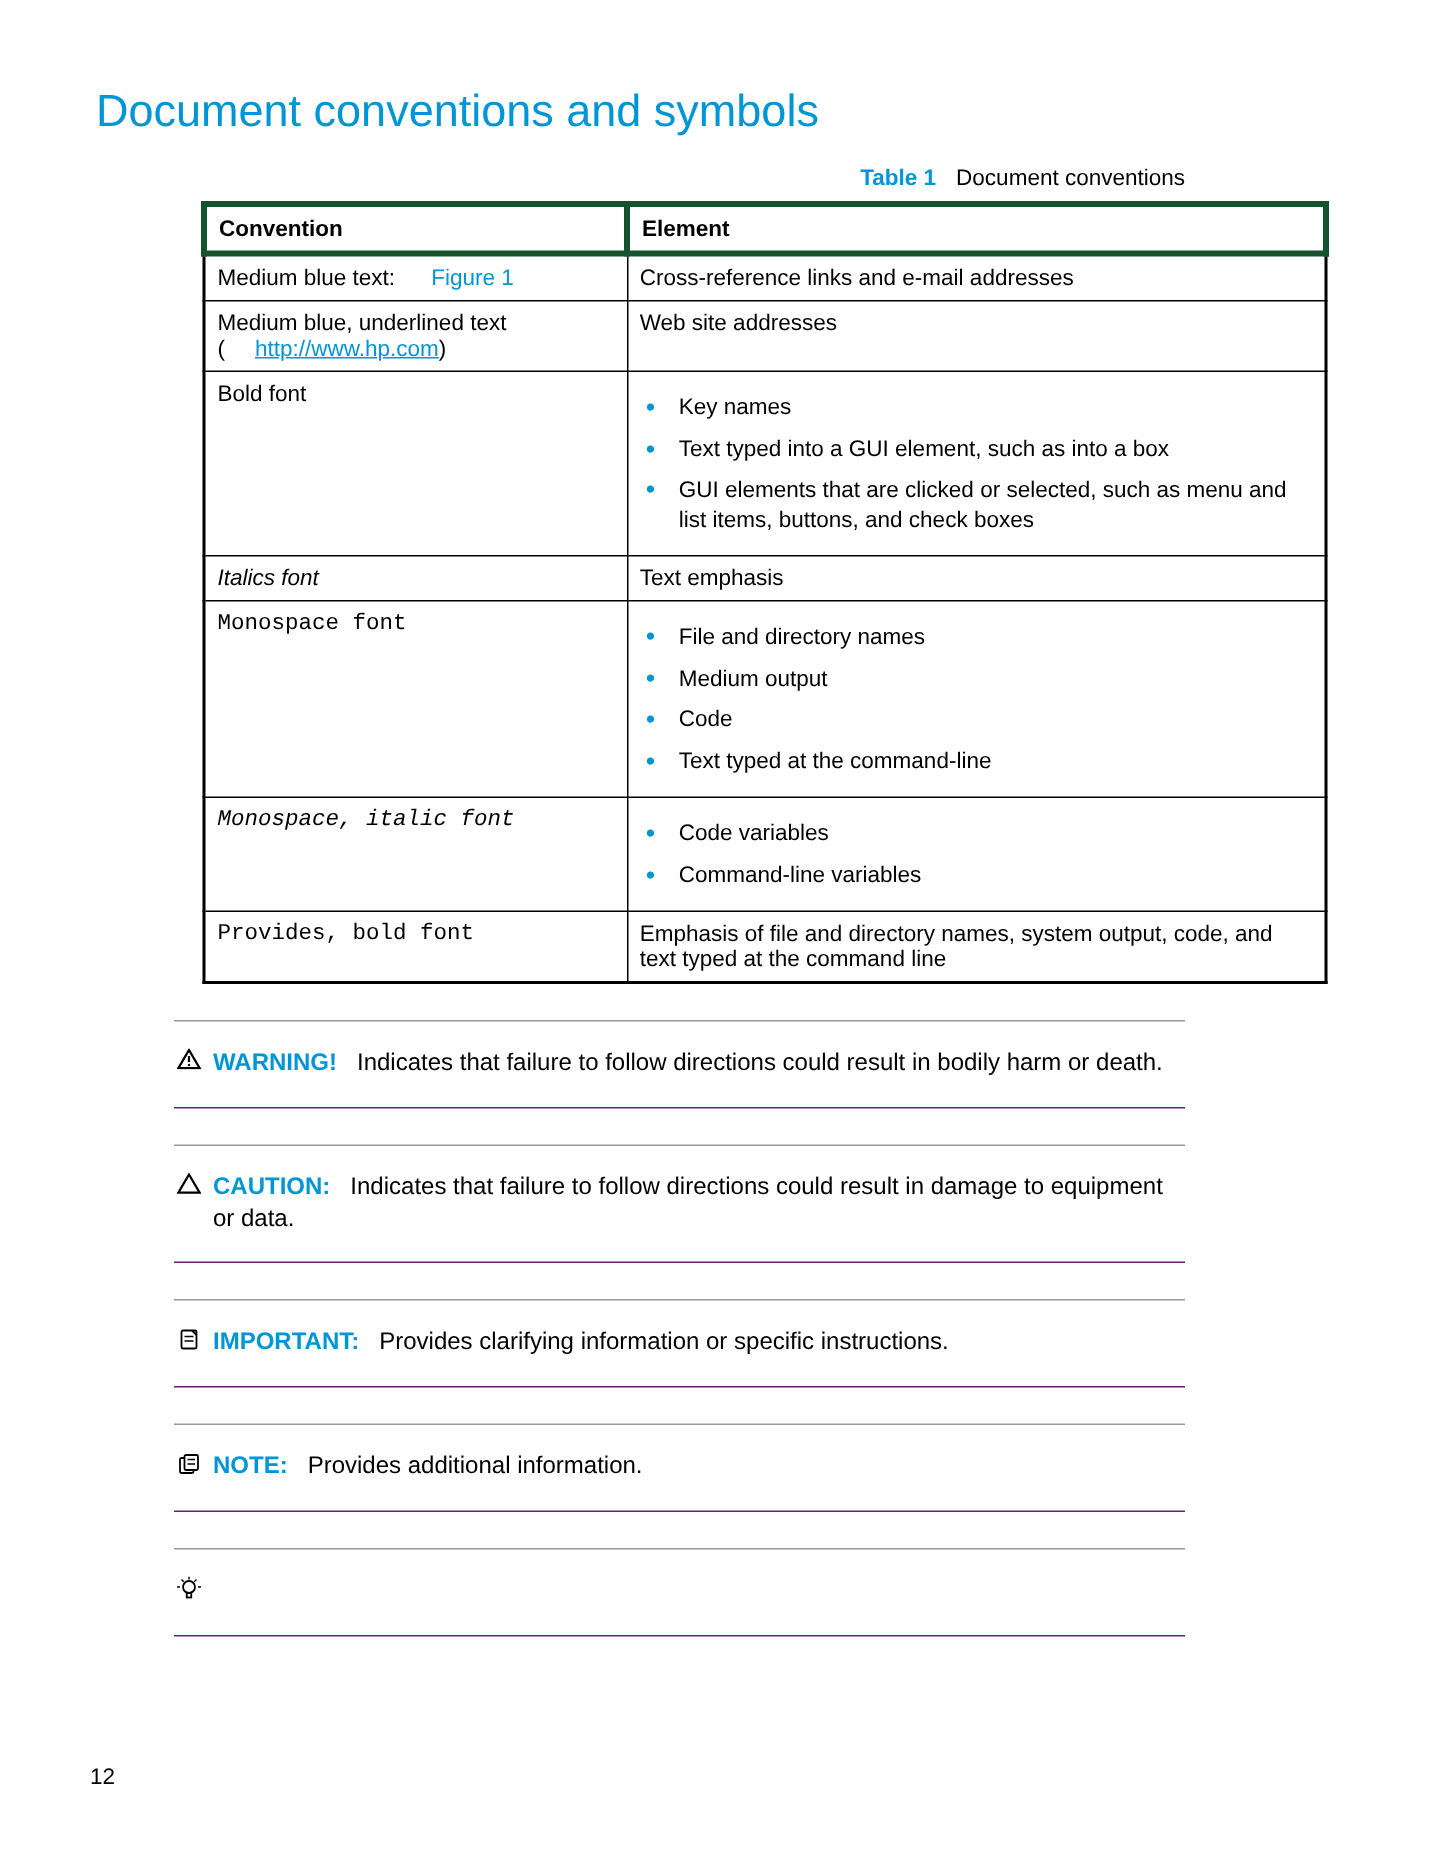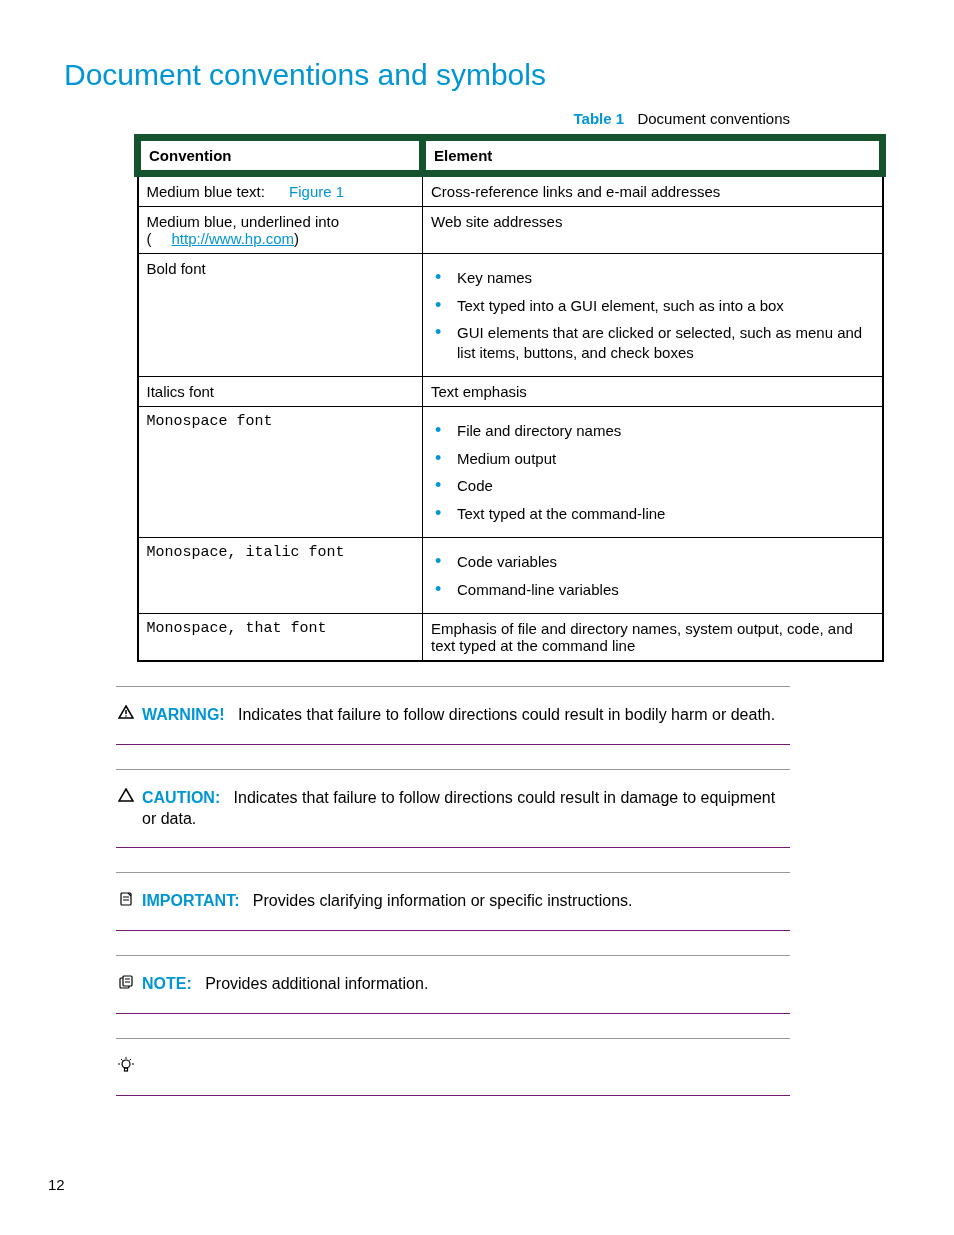--- a/index.html
+++ b/index.html
@@ -44,33 +44,33 @@
     margin-left: 70px;
     width: 752px;
     border-collapse: collapse;
     border: 2px solid #000;
     font-size: 15px;
   }
   table.conv-table th {
     text-align: left;
     font-weight: 600;
     padding: 6px 8px;
-    border: 7px solid #14532d;
+    border: 4px solid #14532d;
   }
   table.conv-table td {
     vertical-align: top;
     padding: 6px 8px;
     border: 1px solid #000;
     font-weight: 300;
   }
   table.conv-table th.col-conv, table.conv-table td.col-conv { width: 262px; }
   .link-blue { color: #0096d6; padding-left: 20px; }
   .link-blue.under { text-decoration: underline; }
   .bold { font-weight: 600; }
-  .italic { }
+  .italic { font-style: italic; }
   .mono { font-family: "Courier New", Courier, monospace; margin-left: 36px; }
   ul.cell-list {
     list-style: none;
     margin: 2px 0;
     padding: 0;
   }
   ul.cell-list li {
     position: relative;
     padding-left: 26px;
     margin: 8px 0;
@@ -110,21 +110,21 @@
     flex: 1;
     padding-left: 6px;
     line-height: 1.3;
   }
   .admon .adm-label {
     font-weight: 600;
     color: #0096d6;
   }
   .page-num {
     position: absolute;
-    left: 48px;
+    left: 60px;
     bottom: 42px;
     font-size: 15px;
   }
 </style>
 </head>
 <body>
 
 <div class="page">
 
   <h1 class="title">Document conventions and symbols</h1>
@@ -143,21 +143,21 @@
     </thead>
     <tbody>
       <tr>
         <td class="col-conv">
           <span>Medium blue text: </span><span class="link-blue">Figure 1</span>
         </td>
         <td>Cross-reference links and e-mail addresses</td>
       </tr>
       <tr>
         <td class="col-conv">
-          <span>Medium blue, underlined into</span><br>
+          <span>Medium blue, underlined text</span><br>
           <span>(</span><span class="link-blue under">http://www.hp.com</span><span>)</span>
         </td>
         <td>Web site addresses</td>
       </tr>
       <tr>
         <td class="col-conv bold">Bold font</td>
         <td>
           <ul class="cell-list">
             <li>Key names</li>
             <li>Text typed into a GUI element, such as into a box</li>
@@ -183,21 +183,21 @@
       <tr>
         <td class="col-conv mono italic">Monospace, italic font</td>
         <td>
           <ul class="cell-list">
             <li>Code variables</li>
             <li>Command-line variables</li>
           </ul>
         </td>
       </tr>
       <tr>
-        <td class="col-conv mono bold">Monospace, that font</td>
+        <td class="col-conv mono bold">Provides, bold font</td>
         <td>Emphasis of file and directory names, system output, code, and text typed at the command line</td>
       </tr>
     </tbody>
   </table>
 
   <div class="admon-block">
 
     <div class="admon">
       <span class="adm-icon">
         <svg width="16" height="14" viewBox="0 0 16 14">

